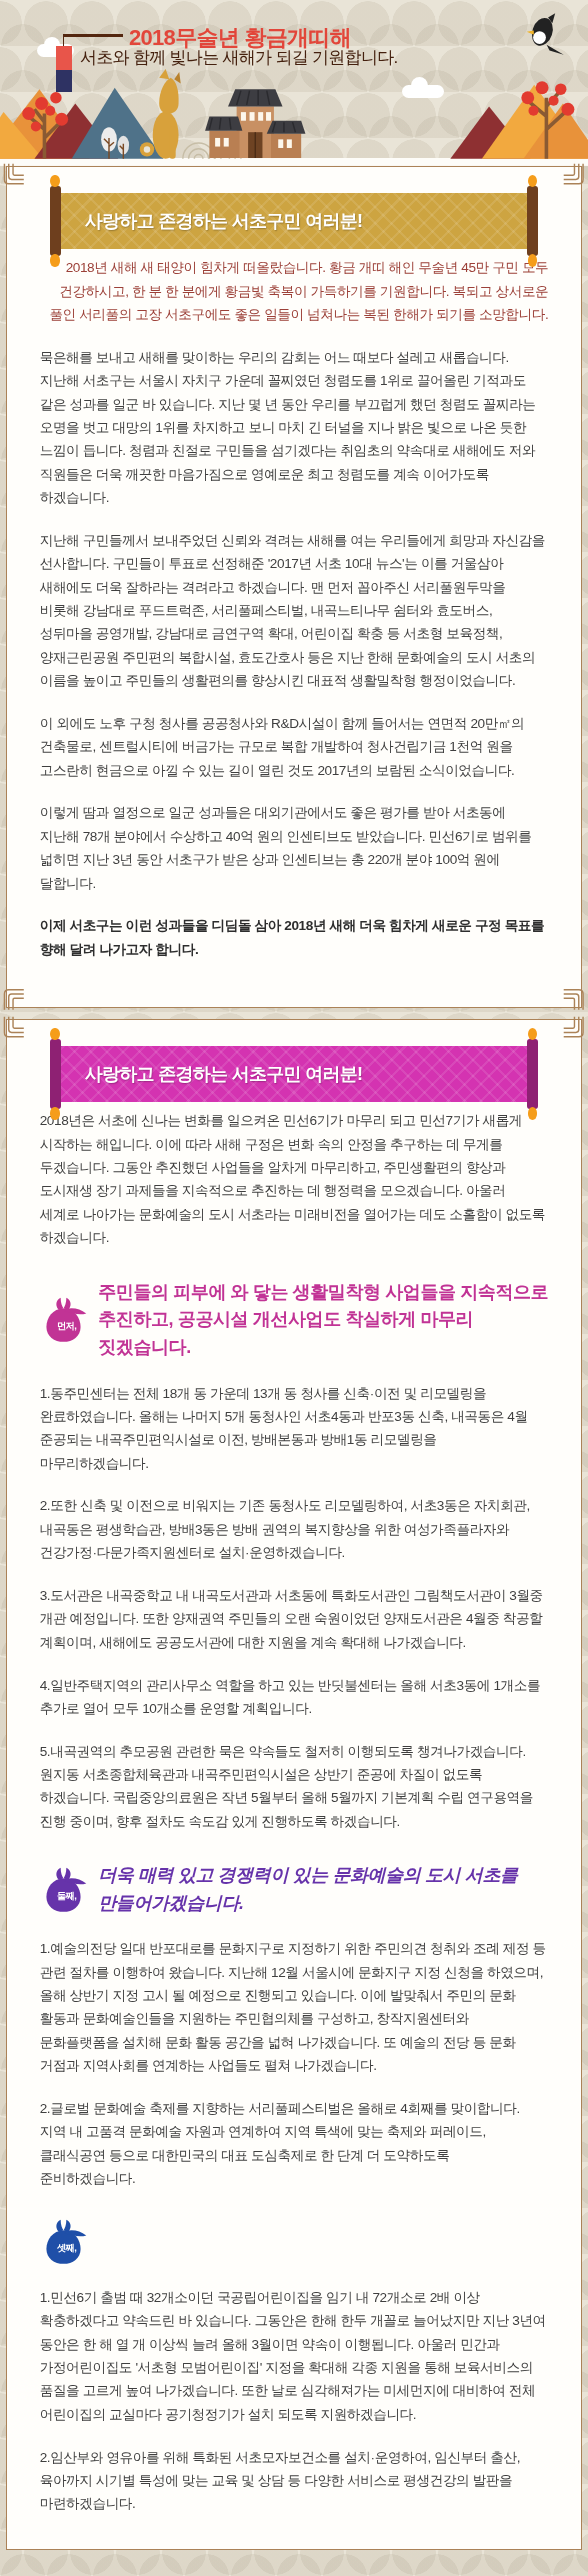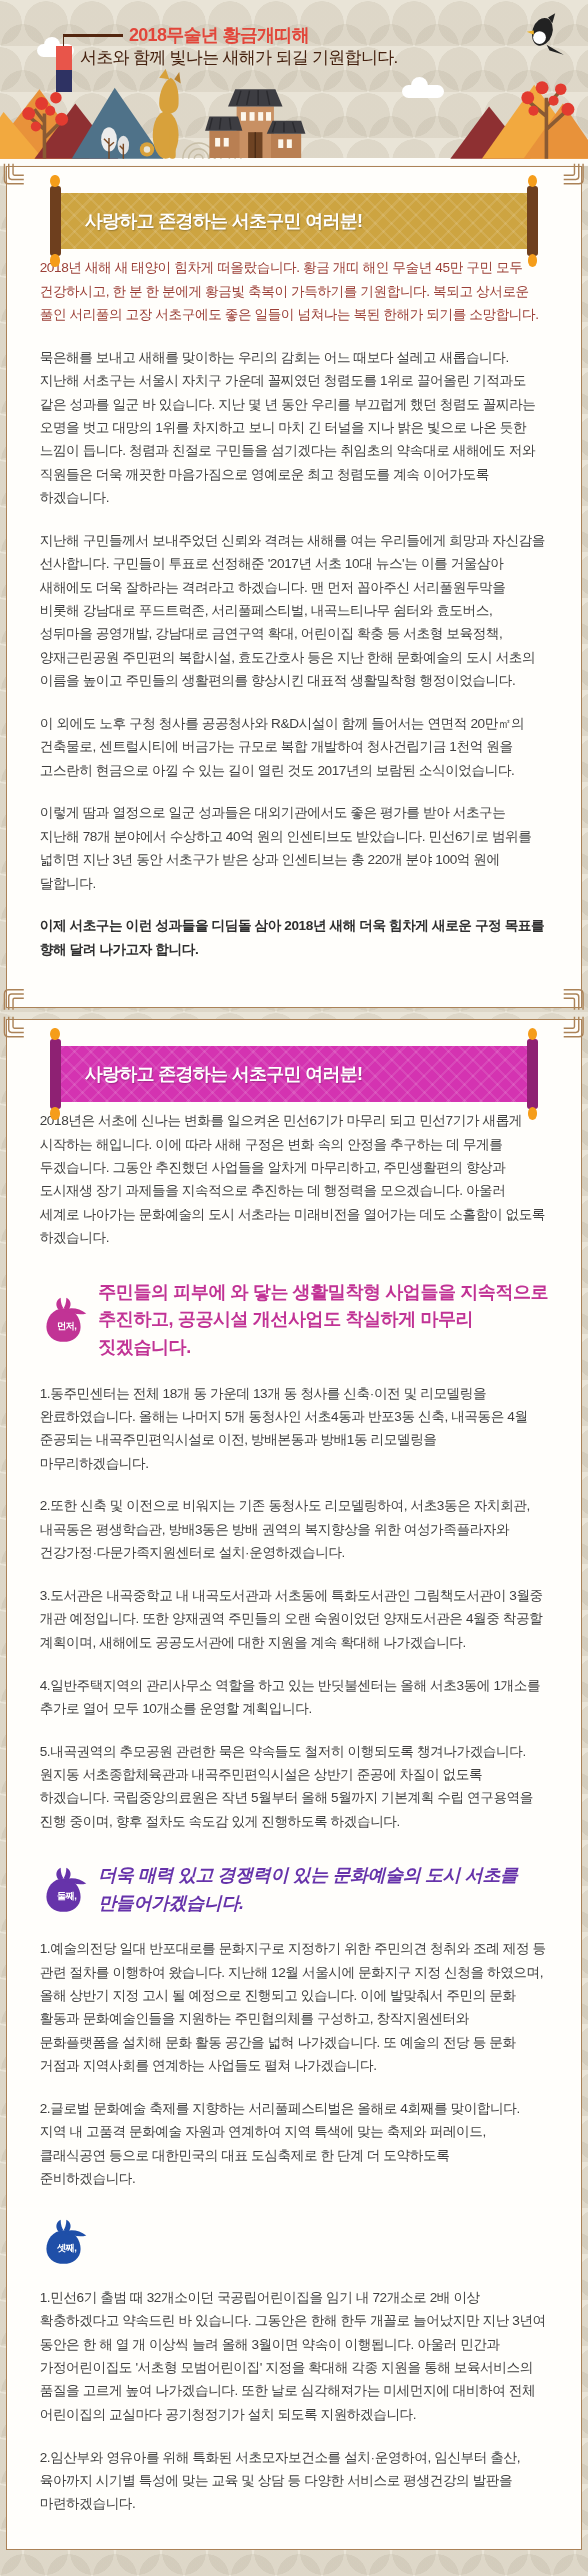--- a/index.html
+++ b/index.html
@@ -11,21 +11,21 @@
       radial-gradient(circle at 23px 46px, rgba(160,150,125,.16) 21.5px, transparent 22px),
       radial-gradient(circle at 0px 23px,  rgba(160,150,125,.16) 21.5px, transparent 22px),
       radial-gradient(circle at 46px 23px, rgba(160,150,125,.16) 21.5px, transparent 22px);
     background-size:46px 46px;
   }
   .page{width:588px;}
 
   
   .header{position:relative;height:166px;overflow:hidden;}
   .title-line{position:absolute;left:63px;top:34px;width:60px;height:2.9px;background:#53260f;}
-  .page-title{position:absolute;left:129px;top:23px;margin:0;font-size:18px;font-weight:bold;color:#e2463a;letter-spacing:-0.7px;}
+  .page-title{position:absolute;left:129px;top:23px;margin:0;font-size:22px;font-weight:bold;color:#e2463a;letter-spacing:-0.7px;}
   .page-subtitle{position:absolute;left:80px;top:46px;margin:0;font-size:17px;font-weight:normal;color:#44200e;letter-spacing:-0.7px;}
   .pendant{position:absolute;left:60px;top:37px;width:7.2px;height:0;}
   .pendant .string{position:absolute;left:2.9px;top:0;width:1.4px;height:8.6px;background:#53260f;}
   .pendant .red{position:absolute;left:-4.3px;top:8.6px;width:16px;height:24.4px;background:#e8554a;}
   .pendant .navy{position:absolute;left:-4.3px;top:33px;width:16px;height:21.5px;background:#2e3263;}
   .cloud{position:absolute;background:#fff;border-radius:14.4px;}
   .cloud.c1{left:37px;top:44px;width:37px;height:13px;}
   .cloud.c1::before{content:"";position:absolute;left:7.2px;top:-7.2px;width:16px;height:16px;background:#fff;border-radius:50%;}
   .cloud.c2{left:402px;top:85px;width:42px;height:13px;}
   .cloud.c2::before{content:"";content:"";position:absolute;left:8.6px;top:-8px;width:17px;height:17px;background:#fff;border-radius:50%;}
@@ -65,21 +65,21 @@
   .knob{position:absolute;left:0.7px;width:9.3px;height:12.2px;border-radius:50%;background:#f59d1a;}
   .knob.top{top:-10.8px;}
   .knob.bottom{bottom:-10.8px;}
   .gold  .bar{background-color:#cda441;}
   .gold  .roll{background:#6e3f1e;}
   .pink  .bar{background-color:#d433b1;}
   .pink  .roll{background:#8e2173;}
 
   
   p{margin:19.4px 0 0 0;font-size:13.6px;line-height:1.72;color:#3f3f3f;letter-spacing:-0.4px;word-break:keep-all;}
-  p.maroon{color:#9c4038;}
+  p.maroon{color:#9c4038;text-align:right;}
   p.strong{font-weight:bold;color:#2d2d2d;}
 
   
   .theme{display:flex;align-items:center;gap:11.5px;margin-top:29px;}
   .pouch{position:relative;flex:0 0 47px;width:47px;height:47px;}
   .pouch svg{width:47px;height:47px;display:block;}
   .pouch-label{
     position:absolute;left:11px;right:4.3px;top:23px;text-align:center;
     color:#fff;font-size:9.3px;font-weight:bold;letter-spacing:-0.7px;
   }
@@ -227,21 +227,21 @@
       <span class="roll right">
           <span class="knob top"></span>
           <span class="knob bottom"></span>
         </span>
     </div>
 
     <p class="maroon">2018년 새해 새 태양이 힘차게 떠올랐습니다. 황금 개띠 해인 무술년 45만 구민 모두 건강하시고, 한 분 한 분에게 황금빛 축복이 가득하기를 기원합니다. 복되고 상서로운 풀인 서리풀의 고장 서초구에도 좋은 일들이 넘쳐나는 복된 한해가 되기를 소망합니다.</p>
     <p>묵은해를 보내고 새해를 맞이하는 우리의 감회는 어느 때보다 설레고 새롭습니다. 지난해 서초구는 서울시 자치구 가운데 꼴찌였던 청렴도를 1위로 끌어올린 기적과도 같은 성과를 일군 바 있습니다. 지난 몇 년 동안 우리를 부끄럽게 했던 청렴도 꼴찌라는 오명을 벗고 대망의 1위를 차지하고 보니 마치 긴 터널을 지나 밝은 빛으로 나온 듯한 느낌이 듭니다. 청렴과 친절로  구민들을 섬기겠다는 취임초의 약속대로 새해에도 저와 직원들은 더욱 깨끗한 마음가짐으로 영예로운 최고 청렴도를 계속 이어가도록 하겠습니다.</p>
     <p>지난해 구민들께서 보내주었던 신뢰와 격려는 새해를 여는 우리들에게 희망과 자신감을 선사합니다. 구민들이 투표로 선정해준 '2017년 서초 10대 뉴스'는 이를 거울삼아 새해에도 더욱 잘하라는 격려라고 하겠습니다. 맨 먼저 꼽아주신 서리풀원두막을 비롯해 강남대로 푸드트럭존, 서리풀페스티벌, 내곡느티나무 쉼터와  효도버스, 성뒤마을 공영개발, 강남대로 금연구역 확대, 어린이집 확충 등 서초형 보육정책, 양재근린공원 주민편의 복합시설, 효도간호사 등은 지난 한해 문화예술의 도시 서초의 이름을 높이고 주민들의 생활편의를 향상시킨 대표적 생활밀착형 행정이었습니다.</p>
     <p>이 외에도 노후 구청 청사를 공공청사와 R&amp;D시설이 함께 들어서는 연면적 20만㎡의 건축물로, 센트럴시티에 버금가는 규모로 복합 개발하여 청사건립기금 1천억 원을 고스란히 현금으로 아낄 수 있는 길이 열린 것도 2017년의 보람된 소식이었습니다.</p>
-    <p>이렇게 땀과 열정으로 일군 성과들은 대외기관에서도 좋은 평가를 받아 서초구는 지난해 78개 분야에서 수상하고 40억 원의 인센티브도 받았습니다. 민선6기로 범위를 넓히면 지난 3년 동안 서초구가 받은 상과 인센티브는 총 220개 분야 100억 원에 달합니다.</p>
+    <p>이렇게 땀과 열정으로 일군 성과들은 대외기관에서도 좋은 평가를 받아 서초동에 지난해 78개 분야에서 수상하고 40억 원의 인센티브도 받았습니다. 민선6기로 범위를 넓히면 지난 3년 동안 서초구가 받은 상과 인센티브는 총 220개 분야 100억 원에 달합니다.</p>
     <p class="strong tail">이제 서초구는 이런 성과들을 디딤돌 삼아 2018년 새해 더욱 힘차게 새로운 구정 목표를 향해 달려 나가고자 합니다.</p>
   </section>
 
   <section class="box">
     <svg class="corner tl" viewBox="0 0 30 30">
         <path d="M29 29 H8 Q2 29 2 23 V1 M29 23 H12 Q8 23 8 19 V1 M29 17 H16 Q14 17 14 15 V1" fill="none" stroke="#ab8257" stroke-width="2"></path>
       </svg>
     <svg class="corner tr" viewBox="0 0 30 30">
         <path d="M29 29 H8 Q2 29 2 23 V1 M29 23 H12 Q8 23 8 19 V1 M29 17 H16 Q14 17 14 15 V1" fill="none" stroke="#ab8257" stroke-width="2"></path>
       </svg>

